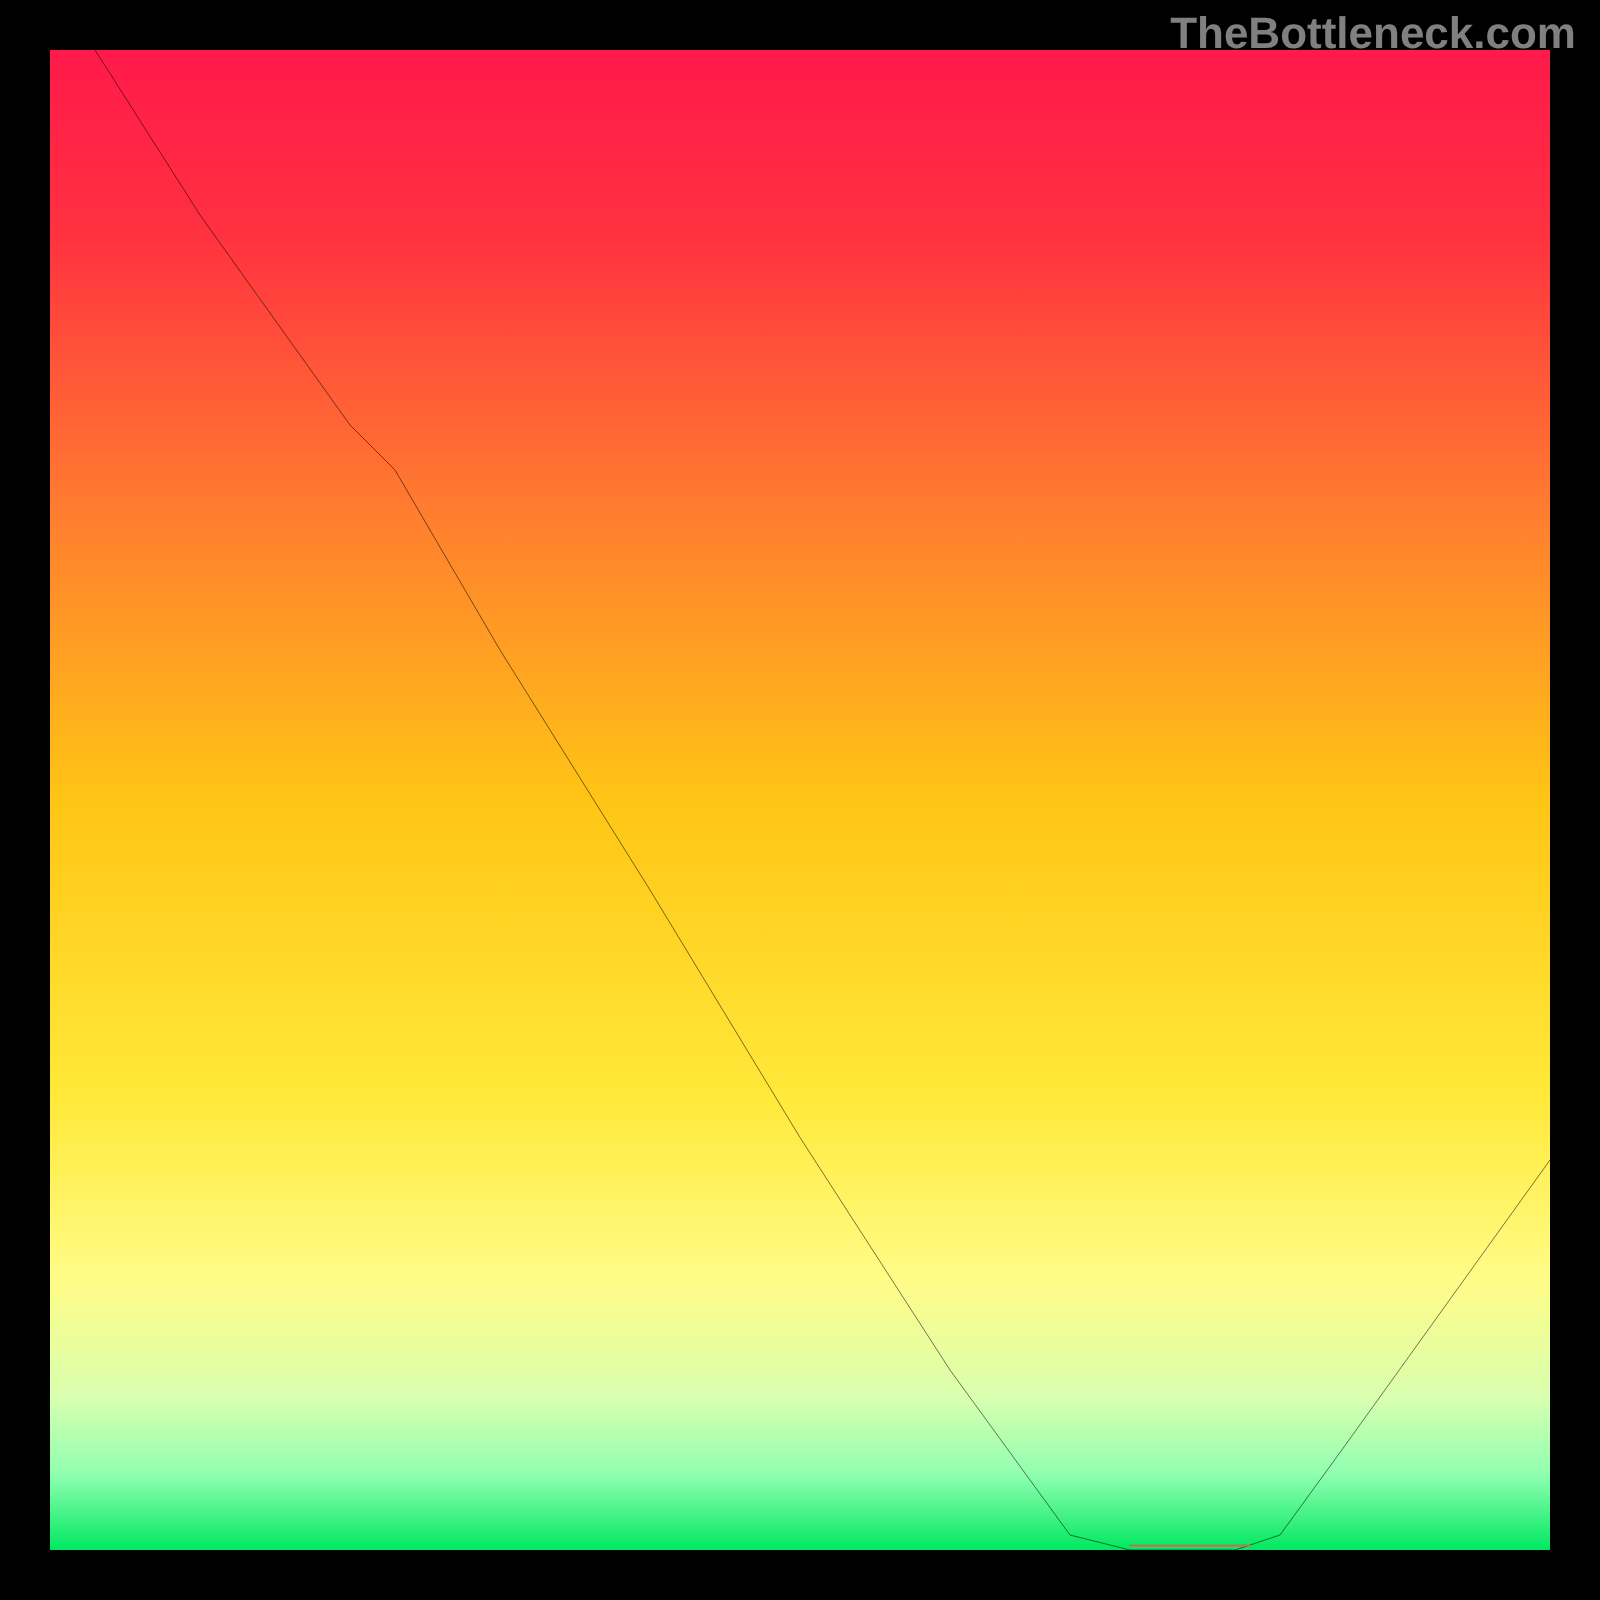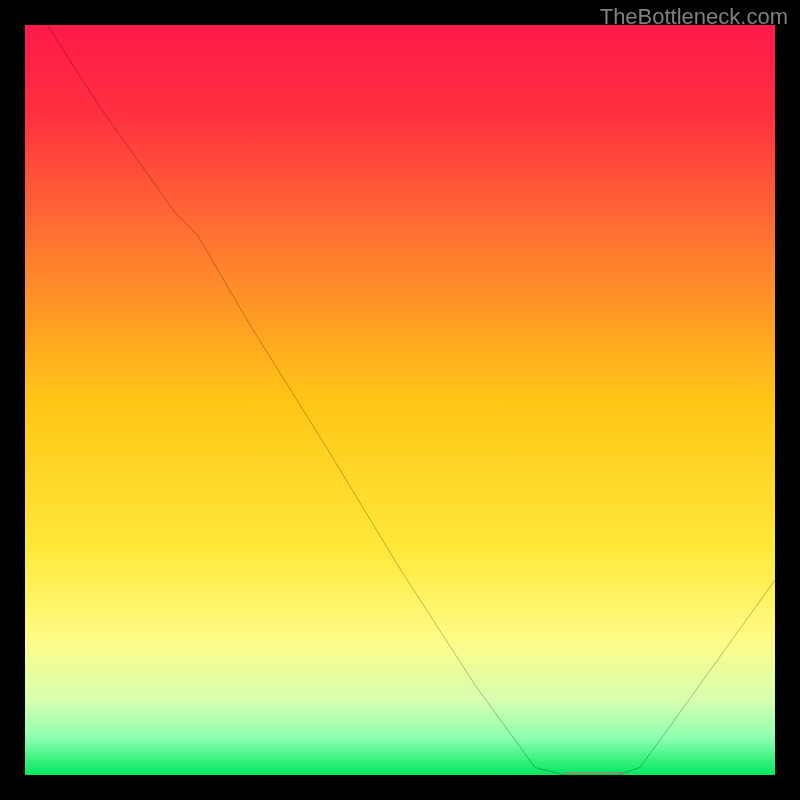--- a/index.html
+++ b/index.html
@@ -10,21 +10,21 @@
     background: #000;
     position: relative;
     font-family: Arial, sans-serif;
   }
   .watermark {
     position: absolute;
     top: 4px;
     right: 12px;
     color: #808080;
     font-size: 22px;
-    font-weight: 400;
+    font-weight: 700;
     z-index: 10;
   }
   .plot {
     position: absolute;
     left: 25px;
     top: 25px;
     width: 750px;
     height: 750px;
   }
 </style>

